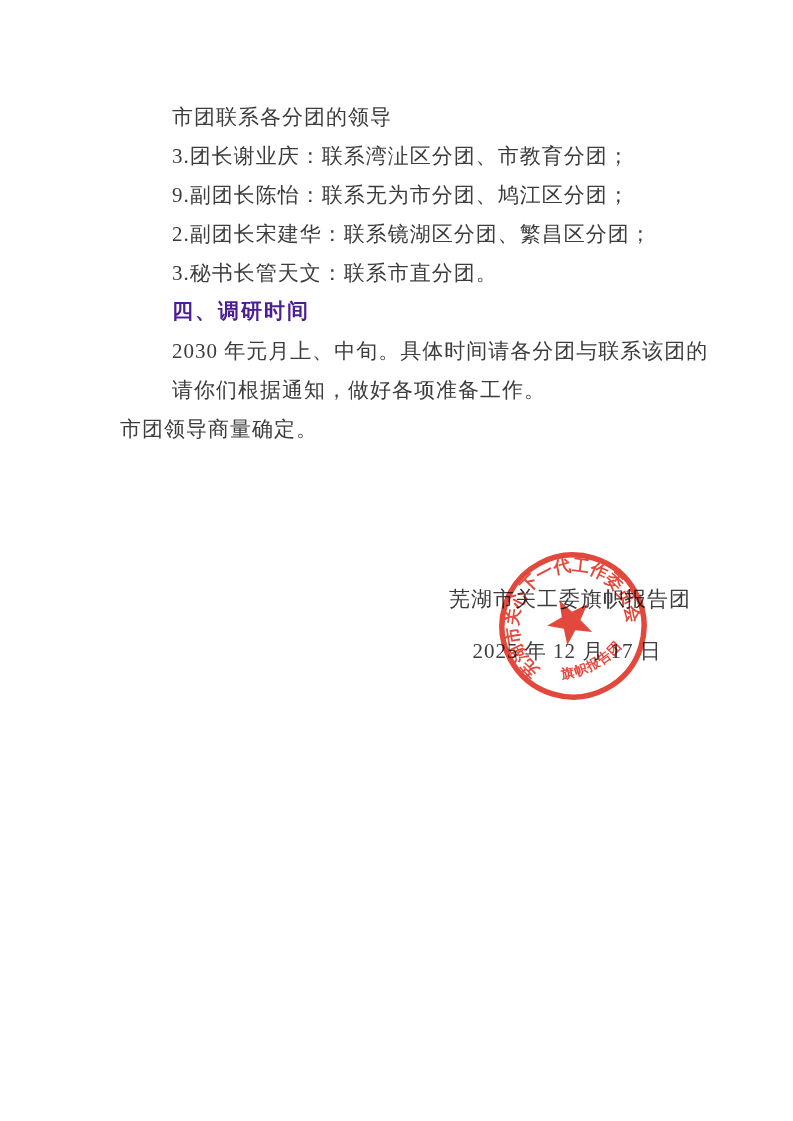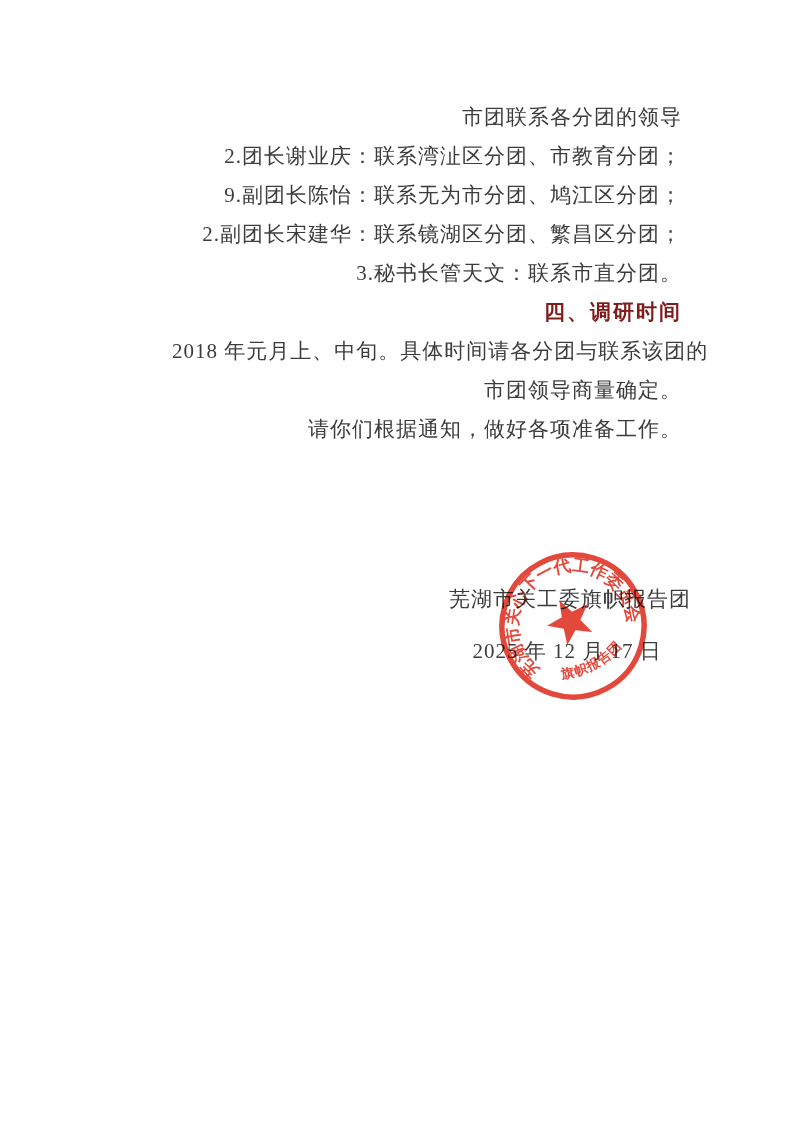--- a/index.html
+++ b/index.html
@@ -21,29 +21,28 @@
   }
 
   .doc-body {
     position: absolute;
     top: 98px;
     left: 120px;
     width: 562px;
     font-size: 21px;
     line-height: 39px;
     letter-spacing: 1px;
-    text-align: right;
   }
   .ln { white-space: nowrap; }
   .ind { text-indent: 52px; }
   .sec {
-    font-family: Liberation Serif, serif;
+    font-family: Liberation Mono, monospace;
     font-weight: 700;
     letter-spacing: 2px;
-    color: #7f1d1d;
+    color: #4c1d95;
   }
 
   .sig {
     position: absolute;
     top: 580px;
     left: 449px;
     width: 236px;
     text-align: center;
     font-size: 21px;
     line-height: 39px;
@@ -72,31 +71,31 @@
   .seal .star   { fill: var(--seal-color); }
 </style>
 </head>
 <body>
 
 <div class="page">
 
   <main class="doc-body">
     <p class="ln ind">市团联系各分团的领导</p>
 
-    <p class="ln ind">2.团长谢业庆：联系湾沚区分团、市教育分团；</p>
+    <p class="ln ind">3.团长谢业庆：联系湾沚区分团、市教育分团；</p>
     <p class="ln ind">9.副团长陈怡：联系无为市分团、鸠江区分团；</p>
     <p class="ln ind">2.副团长宋建华：联系镜湖区分团、繁昌区分团；</p>
     <p class="ln ind">3.秘书长管天文：联系市直分团。</p>
 
     <p class="ln ind sec">四、调研时间</p>
 
-    <p class="ln ind">2018 年元月上、中旬。具体时间请各分团与联系该团的</p>
+    <p class="ln ind">2030 年元月上、中旬。具体时间请各分团与联系该团的</p>
+    <p class="ln ind">请你们根据通知，做好各项准备工作。</p>
+
     <p class="ln">市团领导商量确定。</p>
-
-    <p class="ln ind">请你们根据通知，做好各项准备工作。</p>
   </main>
 
   <div class="sig">
     <p class="sig-name">芜湖市关工委旗帜报告团</p>
     <p class="sig-date">2025 年 12 月 17 日</p>
   </div>
 
   <svg class="seal" viewBox="-85 -85 170 170" xmlns="http://www.w3.org/2000/svg">
     <g transform="rotate(-28)">
       <circle class="ring" r="71" stroke-width="5.5"></circle>

